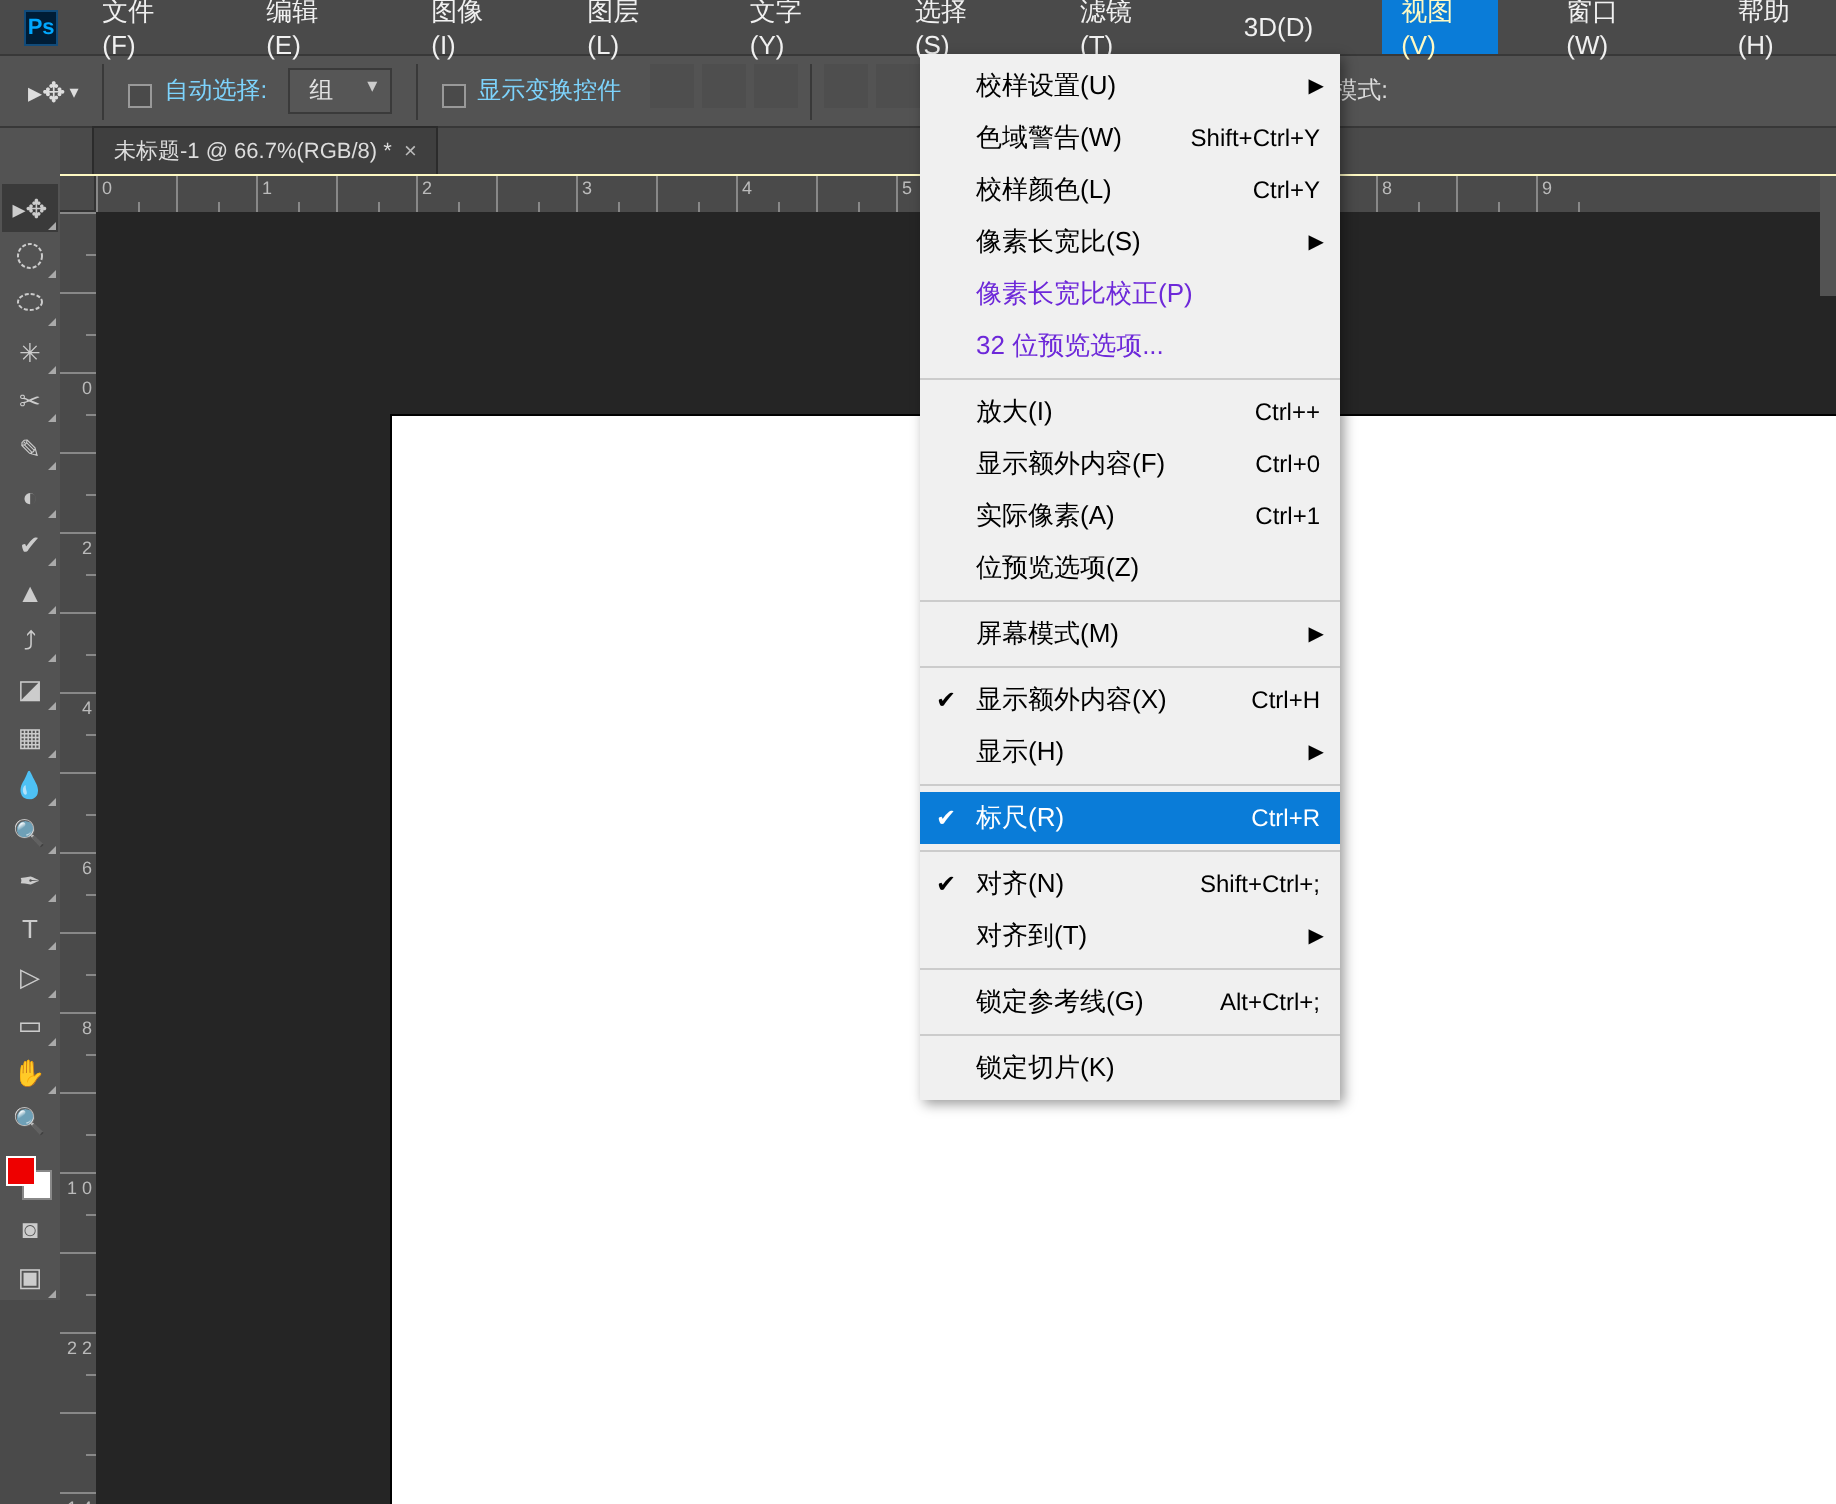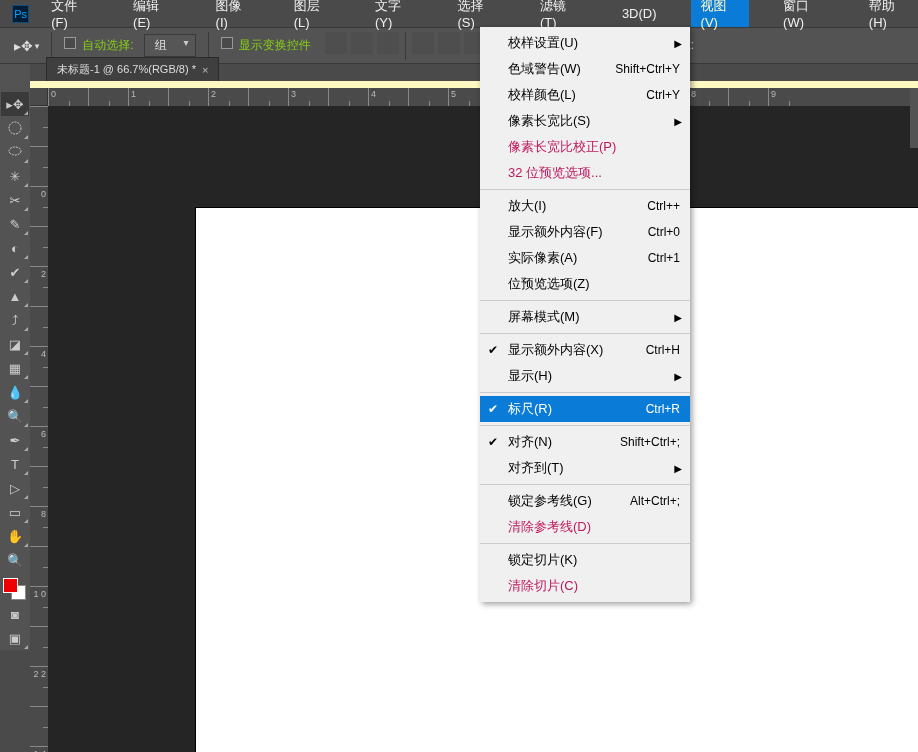--- a/index.html
+++ b/index.html
@@ -1,53 +1,53 @@
 <!DOCTYPE html>
 <html><head>
 <meta charset="utf-8">
 <style>
 *{margin:0;padding:0;box-sizing:border-box;font-family:"Microsoft YaHei",Arial,sans-serif;-webkit-font-smoothing:antialiased}
 body{background:#4a4a4a;overflow:hidden;width:918px;height:752px;position:relative}
 .menubar{height:27px;background:#4a4a4a;display:flex;align-items:center;color:#f0f0f0;font-size:13px}
-.ps-logo{width:18px;height:18px;background:linear-gradient(135deg,#001d36 0%,#001d36 100%);margin:0 12px 0 12px;display:flex;align-items:center;justify-content:center;font-weight:normal;font-size:11px;color:#00a8ff;border:1px solid #114b7a}
+.ps-logo{width:18px;height:18px;background:linear-gradient(135deg,#001d36 0%,#001d36 100%);margin:0 12px 0 12px;display:flex;align-items:center;justify-content:center;font-weight:bold;font-size:11px;color:#00a8ff;border:1px solid #114b7a}
 .menu-item{padding:0 10px;height:27px;display:flex;align-items:center;cursor:pointer}
 .menu-item.active{background:#0a7cd8;color:#fef9c3}
 .options-bar{height:37px;background:#535353;display:flex;align-items:center;padding:0 14px;gap:10px;border-top:1px solid #383838;border-bottom:1px solid #383838}
 .move-icon{color:#ddd;font-size:14px;display:flex;align-items:center;gap:2px}
 .opt-sep{width:1px;height:28px;background:#393939;margin:0 2px}
-.cb{display:flex;align-items:flex-start;gap:6px;color:#84cc16;font-size:12px}
+.cb{display:flex;align-items:flex-end;gap:6px;color:#7dd3fc;font-size:12px}
 .chk{width:12px;height:12px;border:1px solid #999;background:#4a4a4a}
 .dd{background:#565656;color:#e0e0e0;font-size:12px;padding:2px 28px 2px 10px;border:1px solid #3a3a3a;position:relative;min-width:48px}
 .dd:after{content:"▾";position:absolute;right:6px;top:2px;font-size:10px;color:#ccc}
 .opt-icons{display:flex;gap:4px;margin-left:4px}
 .opt-ico{width:22px;height:22px;background:#4a4a4a;opacity:.45}
-.tab-bar{height:24px;background:#4a4a4a;display:flex;align-items:flex-end;border-bottom:7px solid #fef9c3;padding-left:46px}
+.tab-bar{height:24px;background:#4a4a4a;display:flex;align-items:flex-end;border-bottom:1px solid #fef9c3;padding-left:46px}
 .tab{background:#3f3f3f;color:#ddd;font-size:11px;padding:4px 10px;display:flex;align-items:center;gap:6px;border:1px solid #2b2b2b;border-bottom:none}
 .tab .close{color:#bbb;font-size:11px}
 .toolbox{position:absolute;left:0;top:64px;width:30px;background:#535353;display:flex;flex-direction:column;padding-top:28px}
 .tool{width:28px;height:24px;display:flex;align-items:center;justify-content:center;color:#ccc;font-size:13px;margin:0 auto;cursor:pointer;position:relative}
 .tool.sel{background:#3a3a3a}
 .tool .tri{position:absolute;right:1px;bottom:1px;width:0;height:0;border-left:4px solid transparent;border-bottom:4px solid #aaa}
 .swatches{margin-top:6px;position:relative;height:24px}
 .sw-fg{position:absolute;left:3px;top:0;width:15px;height:15px;background:#e00;border:1px solid #fff}
 .sw-bg{position:absolute;left:11px;top:7px;width:15px;height:15px;background:#fff;border:1px solid #888}
 .workspace{position:absolute;left:30px;top:88px;right:0;bottom:0;background:#252525}
 .h-ruler{position:absolute;left:18px;top:0;right:0;height:18px;background:#4a4a4a;display:flex;overflow:hidden;color:#bbb;font-size:9px}
 .h-ruler .tick{width:40px;flex-shrink:0;border-left:1px solid #888;padding-left:2px;padding-top:1px;height:18px;position:relative}
 .h-ruler .tick:before{content:"";position:absolute;left:20px;bottom:0;width:1px;height:5px;background:#888}
 .v-ruler{position:absolute;left:0;top:18px;width:18px;bottom:0;background:#4a4a4a;display:flex;flex-direction:column;overflow:hidden;color:#bbb;font-size:9px}
 .v-ruler .tick{height:40px;flex-shrink:0;border-top:1px solid #888;padding-top:2px;width:18px;writing-mode:horizontal-tb;text-align:right;padding-right:2px;position:relative}
 .v-ruler .tick:before{content:"";position:absolute;top:20px;right:0;height:1px;width:5px;background:#888}
 .ruler-corner{position:absolute;left:0;top:0;width:18px;height:18px;background:#4a4a4a;border-right:1px solid #333;border-bottom:1px solid #333}
 .canvas-area{position:absolute;left:18px;top:18px;right:0;bottom:0;background:#252525;overflow:hidden}
 .canvas{position:absolute;left:148px;top:102px;width:738px;height:612px;background:#fff;box-shadow:0 0 0 1px #000}
-.drop{position:absolute;left:480px;top:27px;width:210px;background:#f0f0f0;box-shadow:2px 2px 6px rgba(0,0,0,.4);z-index:100;font-size:13px;color:#000;padding:3px 0}
+.drop{position:absolute;left:460px;top:27px;width:210px;background:#f0f0f0;box-shadow:2px 2px 6px rgba(0,0,0,.4);z-index:100;font-size:13px;color:#000;padding:3px 0}
 .drop .row{display:flex;align-items:center;padding:4px 10px 4px 28px;position:relative;cursor:pointer}
 .drop .row.hl{background:#0a7cd8;color:#fff}
-.drop .row.dis{color:#be185d}
+.drop .row.dis{color:#6d28d9}
 .drop .row .sc{margin-left:auto;font-size:12px}
 .drop .row .arr{position:absolute;right:8px;font-size:10px}
 .drop .row .chkm{position:absolute;left:8px;font-size:12px}
 .drop hr{border:none;border-top:1px solid #ccc;margin:3px 0}
 .opt-right{margin-left:auto;display:flex;align-items:center;gap:24px;color:#ddd;font-size:12px}
 .opt-right .sico{width:18px;height:18px;opacity:.45}
 .panel-handle{position:absolute;right:0;top:88px;width:8px;height:60px;background:#535353}
 </style>
 </head>
 <body>
@@ -268,23 +268,17 @@
     </div>
     <div class="row">
       <span>对齐到(T)</span>
       <span class="arr">▶</span>
     </div>
     <hr>
     <div class="row">
       <span>锁定参考线(G)</span>
       <span class="sc">Alt+Ctrl+;</span>
     </div>
-    <div class="row dis">
-      <span>清除参考线(D)</span>
-    </div>
     <hr>
     <div class="row">
       <span>锁定切片(K)</span>
     </div>
-    <div class="row dis">
-      <span>清除切片(C)</span>
-    </div>
   </div>
 
 </body></html>

